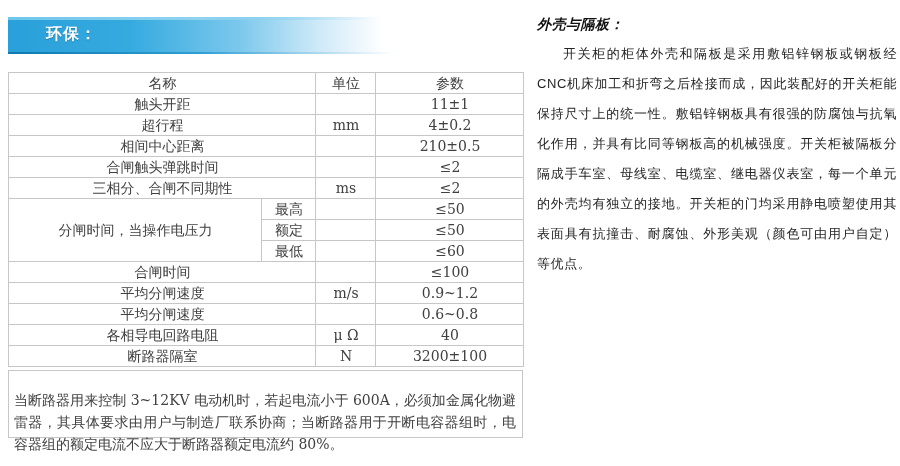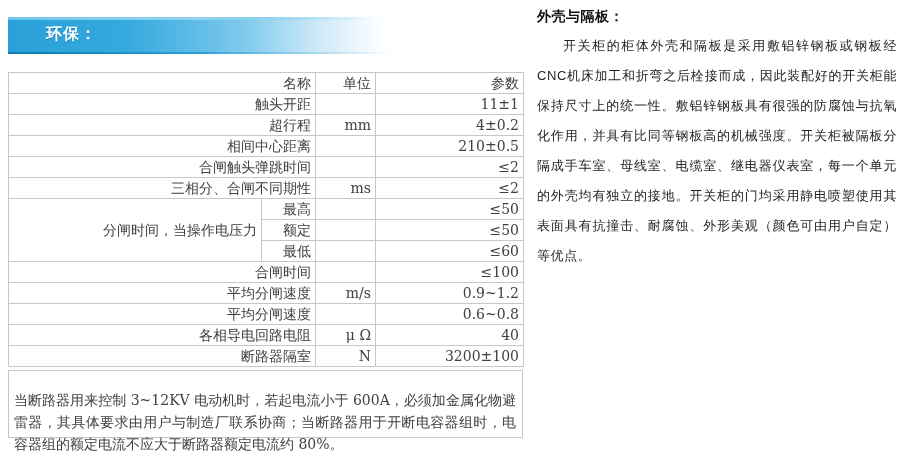--- a/index.html
+++ b/index.html
@@ -27,36 +27,36 @@
 
   
   table.spec {
     position: absolute; left: 8px; top: 72px; width: 515px;
     border-collapse: collapse; table-layout: fixed;
     font-family: "DejaVu Serif", "Liberation Serif", serif;
     font-size: 14px; color: #404040;
   }
   table.spec td {
     border: 1px solid #c7c7c7; height: 19px; padding: 0 4px 0 5px;
-    overflow: hidden; white-space: nowrap; font-weight: normal; text-align: right;
+    overflow: hidden; white-space: nowrap; font-weight: normal; text-align: center;
     vertical-align: middle; line-height: 20px;
   }
 
   
   .note-box {
     position: absolute; left: 8px; top: 370px; width: 515px; height: 68px;
     border: 1px solid #c7c7c7; padding: 18px 6px 0 5px;
     font-family: "DejaVu Serif", "Liberation Serif", serif;
     font-size: 14px; line-height: 22px; color: #404040; text-align: justify;
   }
 
   
   .right-col { position: absolute; left: 537px; top: 8px; width: 360px; color: #222222; }
   .sec-title { font-size: 14px; font-weight: bold; color: #111111; letter-spacing: 0.5px; }
-  .sec-title.first { margin-top: 0; }
+  .sec-title.first { margin-top: 8px; font-style: italic; }
   .sec-title.second { margin-top: 16px; }
   .sec-body {
     margin-top: 5px; font-size: 13px; line-height: 30px; letter-spacing: 0.6px;
     text-indent: 2em; text-align: justify; color: #252525;
   }
 </style>
 </head>
 <body>
 
 <div class="env-bar">

